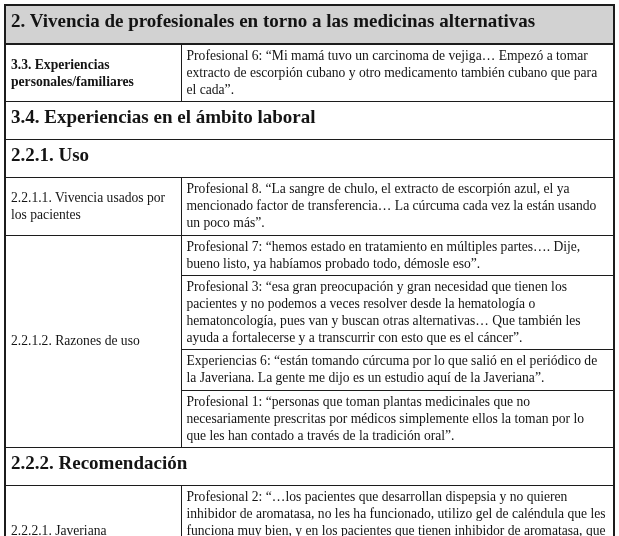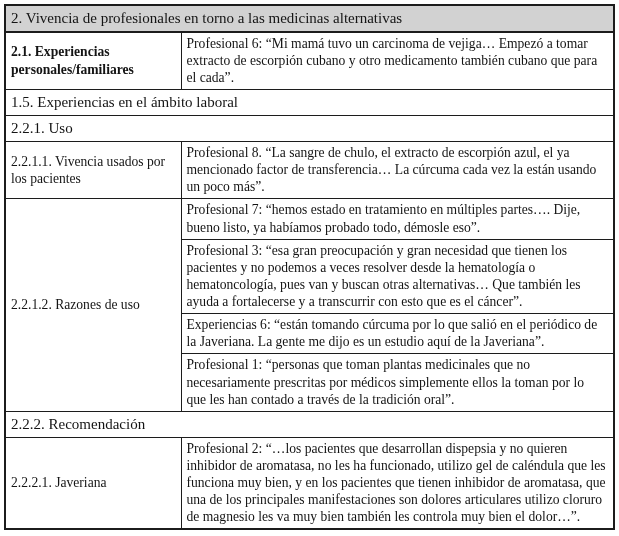--- a/index.html
+++ b/index.html
@@ -27,23 +27,23 @@
   col.c-quote { width: auto; }
   td {
     border: 1px solid #1c1c1c;
     font-size: 13.6px;
     line-height: 1.26;
     padding: 2px 7px 3px 5px;
     vertical-align: middle;
     word-wrap: break-word;
   }
   tr.section-row td {
-    font-weight: normal;
-    font-size: 15px;
-    padding: 3px 7px 3px 5px;
+    font-weight: bold;
+    font-size: 19px;
+    padding: 3px 7px 10px 5px;
   }
   tr.title-row td {
     background: #d2d2d2;
     border-bottom: 2px solid #1c1c1c;
   }
   td.label-cell { vertical-align: middle; }
   td.label-bold { font-weight: bold; }
   td.quote-cell { vertical-align: middle; }
 </style>
 </head>
@@ -54,26 +54,26 @@
     <colgroup>
       <col class="c-label">
       <col class="c-quote">
     </colgroup>
     <tbody>
       <tr class="section-row title-row">
         <td colspan="2">2. Vivencia de profesionales en torno a las medicinas alternativas</td>
       </tr>
 
       <tr>
-        <td class="label-cell label-bold">2.1. Experiencias personales/familiares</td>
+        <td class="label-cell label-bold">3.3. Experiencias personales/familiares</td>
         <td class="quote-cell">Profesional 6: “Mi mamá tuvo un carcinoma de vejiga… Empezó a tomar extracto de escorpión cubano y otro medicamento también cubano que para el cada”.</td>
       </tr>
 
       <tr class="section-row">
-        <td colspan="2">1.5. Experiencias en el ámbito laboral</td>
+        <td colspan="2">3.4. Experiencias en el ámbito laboral</td>
       </tr>
 
       <tr class="section-row">
         <td colspan="2">2.2.1. Uso</td>
       </tr>
 
       <tr>
         <td class="label-cell">2.2.1.1. Vivencia usados por los pacientes</td>
         <td class="quote-cell">Profesional 8. “La sangre de chulo, el extracto de escorpión azul, el ya mencionado factor de transferencia… La cúrcuma cada vez la están usando un poco más”.</td>
       </tr>

